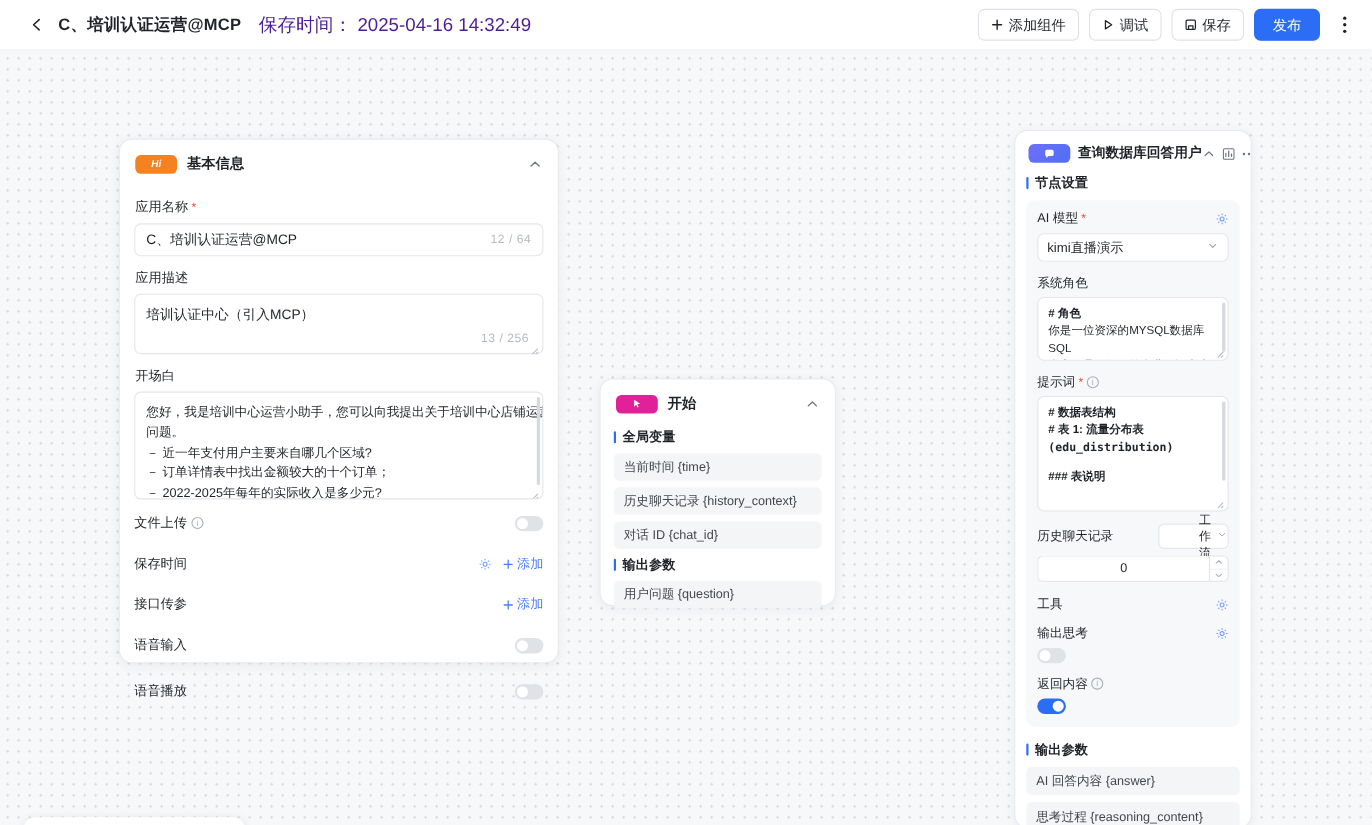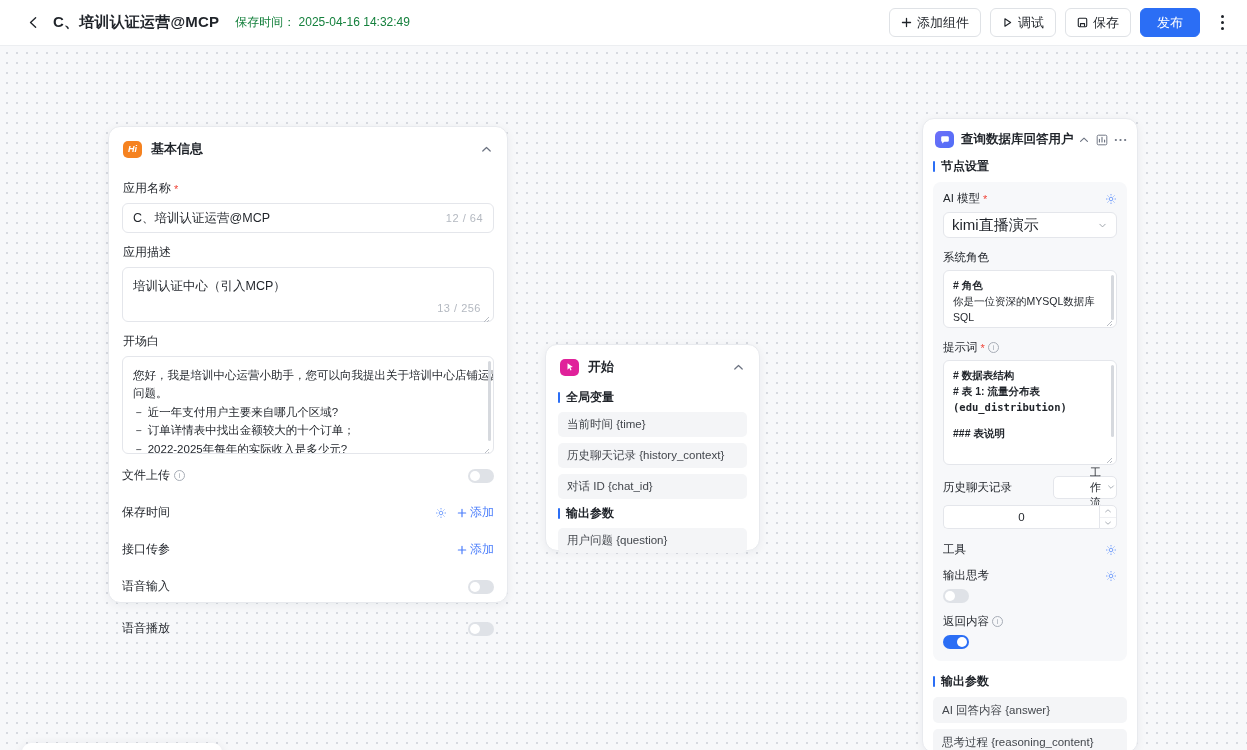--- a/index.html
+++ b/index.html
@@ -21,21 +21,21 @@
   .back-btn {
     margin-left: 22px; width: 22px; height: 22px;
     display: flex; align-items: center; justify-content: center;
     cursor: pointer; color: #1f2329;
   }
   .app-title {
     margin-left: 9px; font-size: 15px; font-weight: bold; color: #1f2329;
     letter-spacing: .2px; white-space: nowrap;
   }
   .save-time {
-    margin-left: 16px; font-size: 12px; color: #15803d; white-space: nowrap;
+    margin-left: 16px; font-size: 17px; color: #4c1d95; white-space: nowrap;
   }
   .topbar-right {
     margin-left: auto; margin-right: 14px; display: flex; align-items: center; gap: 9px;
   }
   .tb-btn {
     height: 29px; padding: 0 11px; border: 1px solid #dfe2e6; border-radius: 6px;
     background: #fff; font-size: 13px; color: #1f2329; cursor: pointer;
     display: inline-flex; align-items: center; gap: 5px; white-space: nowrap;
   }
   .tb-btn.primary {
@@ -60,21 +60,21 @@
   .edge-svg { position: absolute; inset: 0; pointer-events: none; }
 
   
   .node {
     position: absolute; background: #fff; border-radius: 12px;
     border: 1px solid #e8eaee;
     box-shadow: 0 2px 10px rgba(20,28,45,.06);
   }
   .node-head { display: flex; align-items: center; padding: 13px 14px 7px 14px; }
   .node-icon {
-    width: 19px; height: 17px; border-radius: 5px; flex: 0 0 auto;
+    width: 38px; height: 17px; border-radius: 5px; flex: 0 0 auto;
     display: flex; align-items: center; justify-content: center;
     color: #fff; font-size: 9px; font-weight: bold;
   }
   .node-title { margin-left: 9px; font-size: 13px; font-weight: bold; color: #1f2329; white-space: nowrap; }
   .node-head-actions { margin-left: auto; display: flex; align-items: center; gap: 7px; }
   .chev { color: #6b7280; display: inline-flex; cursor: pointer; }
 
   
   #basic-info { left: 108px; top: 80px; width: 400px; height: 477px; }
   .bi-body { padding: 4px 13px 0 13px; }
@@ -139,21 +139,21 @@
   #right-panel { left: 922px; top: 72px; width: 216px; height: 635px; border-radius: 12px; }
   .rp-inner { height: 100%; overflow: hidden; position: relative; }
   .settings-box {
     margin: 2px 10px 0 10px; background: #f7f8fa; border-radius: 8px; padding: 9px 10px 12px 10px;
   }
   .rp-label { font-size: 11.5px; color: #1f2329; display: flex; align-items: center; gap: 3px; }
   .rp-label-row { display: flex; align-items: center; margin-bottom: 6px; }
   .gear { margin-left: auto; cursor: pointer; display: inline-flex; }
   .select-box {
     width: 100%; height: 26px; border: 1px solid #e4e6eb; border-radius: 6px; background: #fff;
-    display: flex; align-items: center; padding: 0 8px; font-size: 15px; color: #1f2329; cursor: pointer;
+    display: flex; align-items: center; padding: 0 8px; font-size: 12px; color: #1f2329; cursor: pointer;
   }
   .select-box .cv { margin-left: auto; color: #9aa0a8; }
   .code-area {
     width: 100%; border: 1px solid #e4e6eb; border-radius: 6px; background: #fff; margin-top: 5px;
     position: relative; padding: 7px 9px 8px 9px; overflow: hidden;
     font-size: 10.5px; color: #1f2329; line-height: 1.5;
   }
   #sys-role-area { height: 58px; }
   #prompt-area { height: 105px; }
   .code-area .ta-scroll { right: 2px; top: 4px; width: 3px; background: #d6d9de; }

